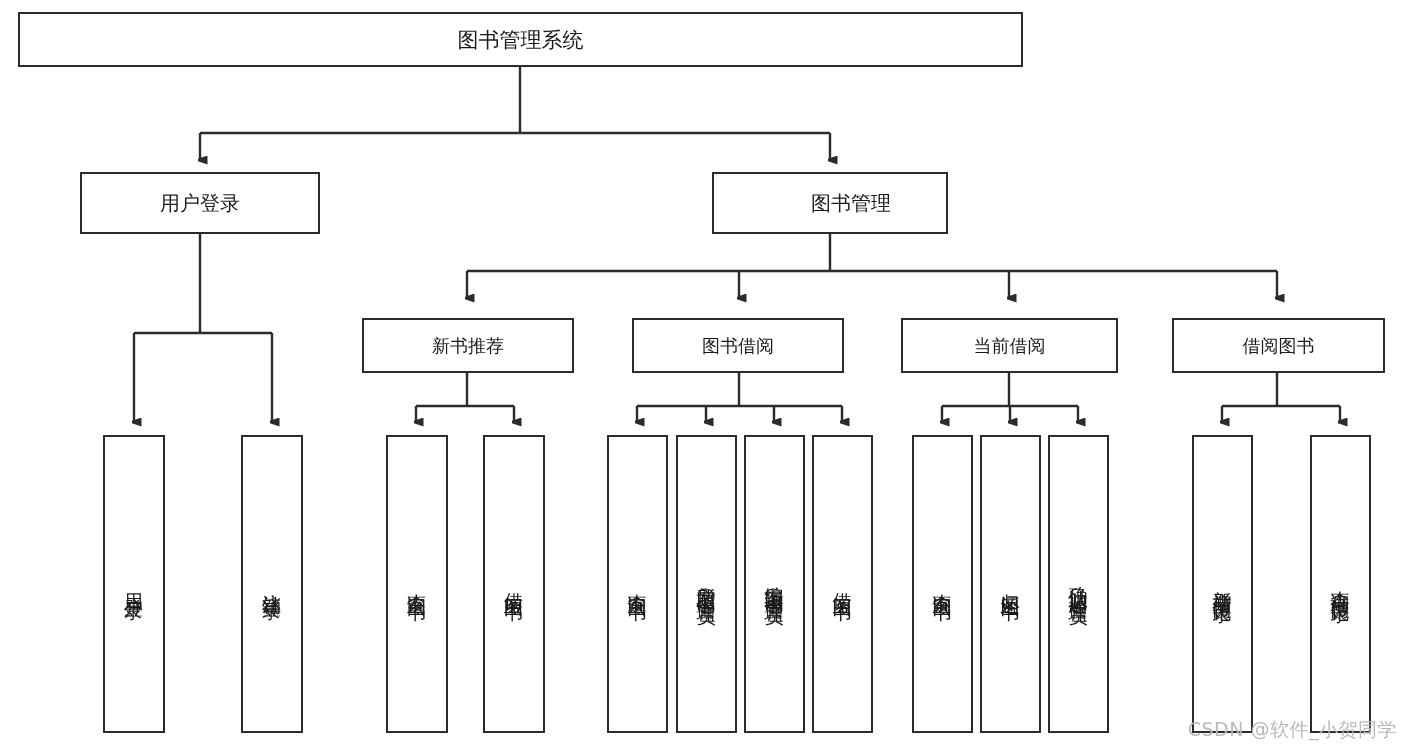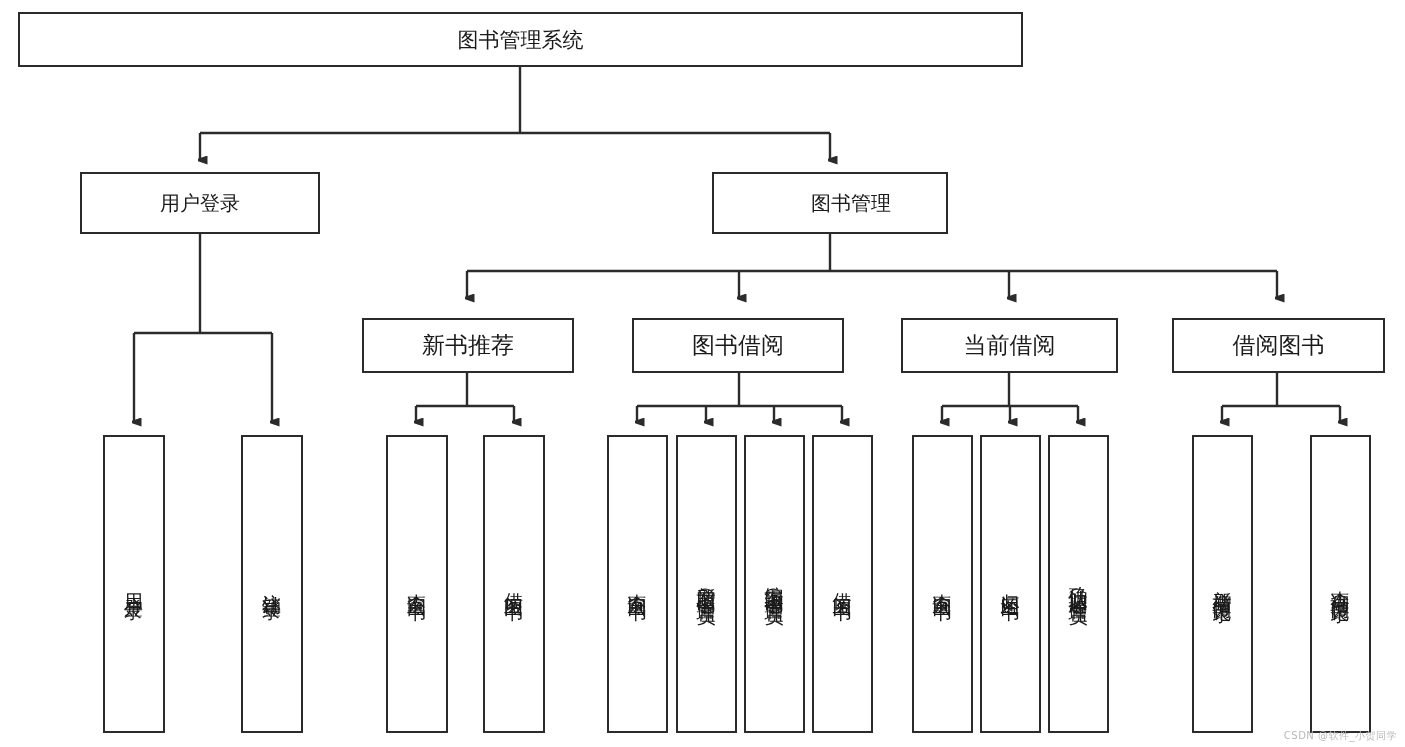--- a/index.html
+++ b/index.html
@@ -35,41 +35,41 @@
     justify-content: center;
     color: #1a1a1a;
   }
   .node.root {
     font-size: 21px;
   }
   .node.lvl1 {
     font-size: 20px;
   }
   .node.lvl2 {
-    font-size: 23px;
+    font-size: 18px;
   }
   .node.leaf {
     font-size: 19px;
     align-items: center;
     justify-content: center;
     padding: 6px 0;
   }
   .vtext {
     writing-mode: vertical-rl;
     text-orientation: upright;
     letter-spacing: 3px;
     line-height: 1;
     white-space: nowrap;
     display: block;
   }
   .watermark {
     position: absolute;
     right: 8px;
     bottom: 4px;
-    font-size: 10px;
+    font-size: 19px;
     color: #b9b9b9;
     white-space: nowrap;
     letter-spacing: 0.5px;
   }
 </style>
 </head>
 <body>
 
 <div id="canvas">
 

